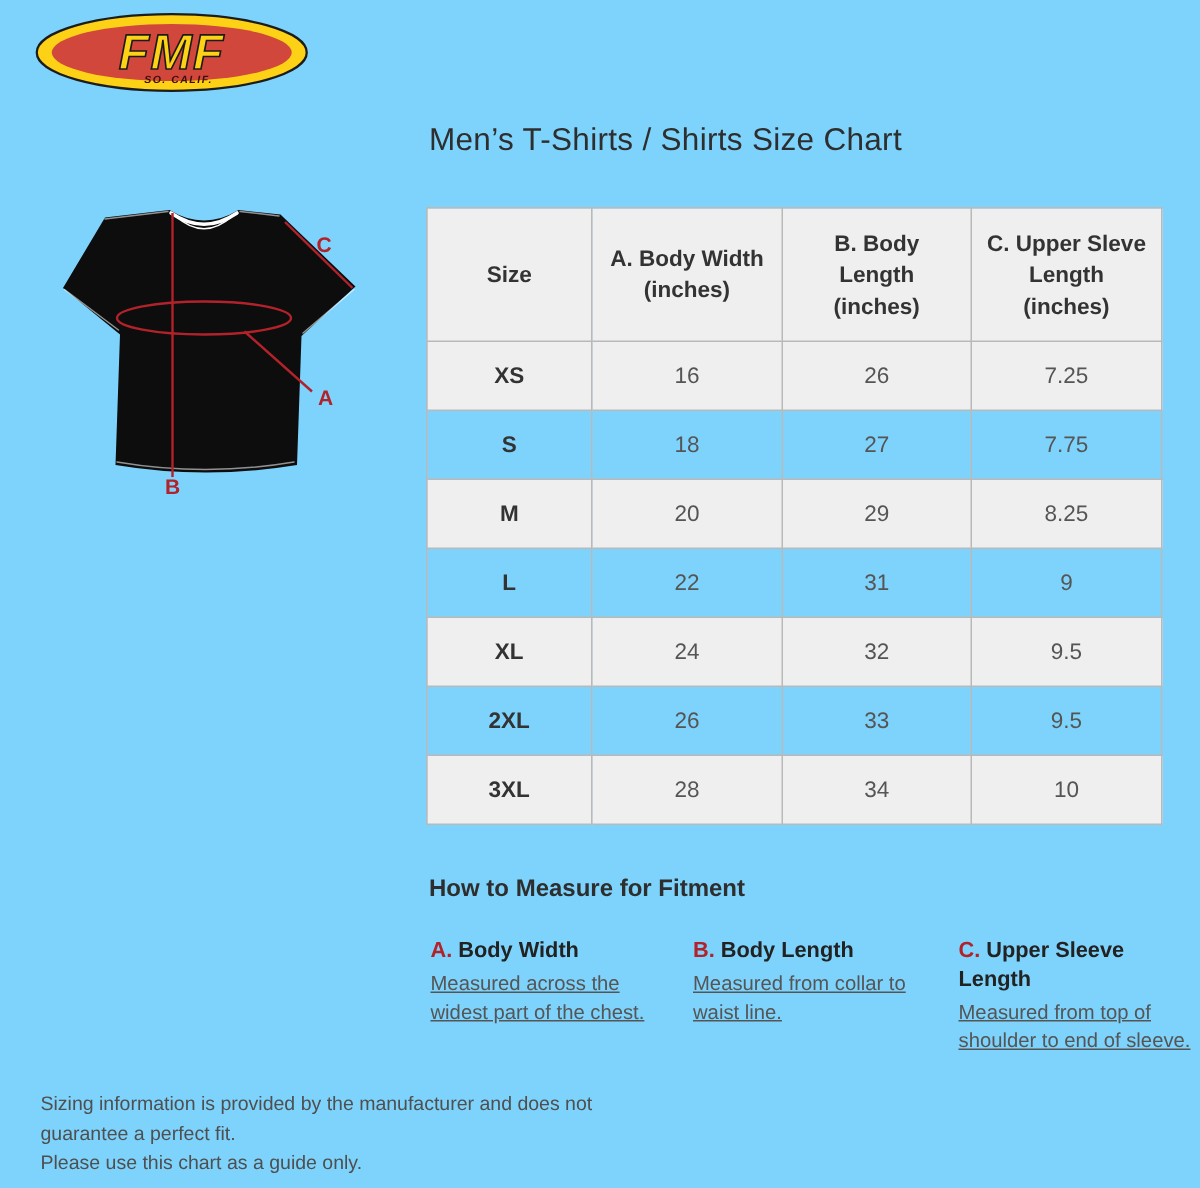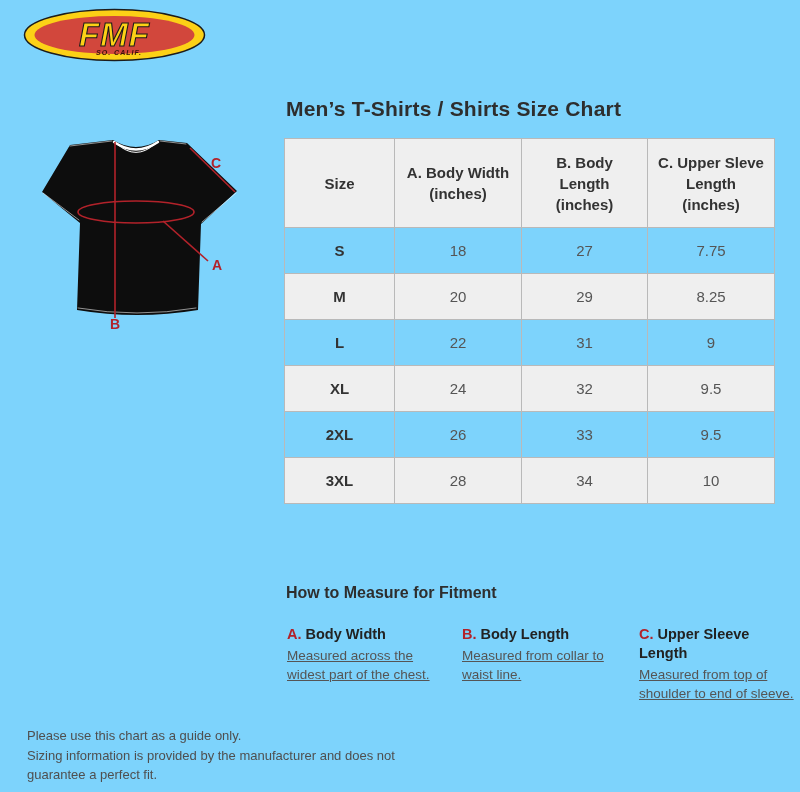--- a/index.html
+++ b/index.html
@@ -30,21 +30,21 @@
   
   .tshirt{position:absolute;left:20px;top:120px;width:250px;height:230px;}
   .shirt-body{fill:var(--shirt-black);}
   .collar-line{fill:none;stroke:#ffffff;stroke-linecap:round;}
   .seam{fill:none;stroke:#ffffff;stroke-width:1;opacity:.55;stroke-linecap:round;}
   .meas{fill:none;stroke:var(--accent-red);stroke-width:1.6;}
   .meas-label{fill:var(--accent-red);font-family:"Liberation Sans",sans-serif;
     font-size:14px;font-weight:bold;}
 
   
-  .chart-title{position:absolute;left:286px;top:97px;font-size:21px;font-weight:bold;
+  .chart-title{position:absolute;left:286px;top:82px;font-size:21px;font-weight:normal;
     color:var(--text-dark);letter-spacing:.2px;}
   .size-table{position:absolute;left:284px;top:138px;width:490px;
     border-collapse:collapse;table-layout:fixed;}
   .size-table th,.size-table td{border:1px solid var(--table-border);
     text-align:center;vertical-align:middle;}
   .size-table th{height:89px;background:var(--row-alt-bg);font-size:15px;
     font-weight:bold;color:#333;line-height:1.4;white-space:pre-line;}
   .size-table td{height:46px;font-size:15px;color:var(--text-mid);}
   .size-table td.size-cell{font-weight:bold;color:#333;}
   .size-table tr.alt td{background:var(--row-alt-bg);}
@@ -116,20 +116,26 @@
 (inches)</th>
         <th>B. Body
 Length
 (inches)</th>
         <th>C. Upper Sleve
 Length
 (inches)</th>
       </tr>
     </thead>
     <tbody>
+      <tr class="alt">
+        <td class="size-cell">XS</td>
+        <td>16</td>
+        <td>26</td>
+        <td>7.25</td>
+      </tr>
       <tr>
         <td class="size-cell">S</td>
         <td>18</td>
         <td>27</td>
         <td>7.75</td>
       </tr>
       <tr class="alt">
         <td class="size-cell">M</td>
         <td>20</td>
         <td>29</td>
@@ -177,18 +183,18 @@
     </div>
     <div class="measure-col c3">
       <div class="measure-head"><span class="measure-key">C.</span> <span>Upper Sleeve
 Length</span></div>
       <div class="measure-desc">Measured from top of
 shoulder to end of sleeve.</div>
     </div>
   </div>
 
   <div class="footer">
-    <p>Please use this chart as a guide only.</p>
     <p>Sizing information is provided by the manufacturer and does not
 guarantee a perfect fit.</p>
+    <p>Please use this chart as a guide only.</p>
   </div>
 
 </div>
 
 </body></html>

